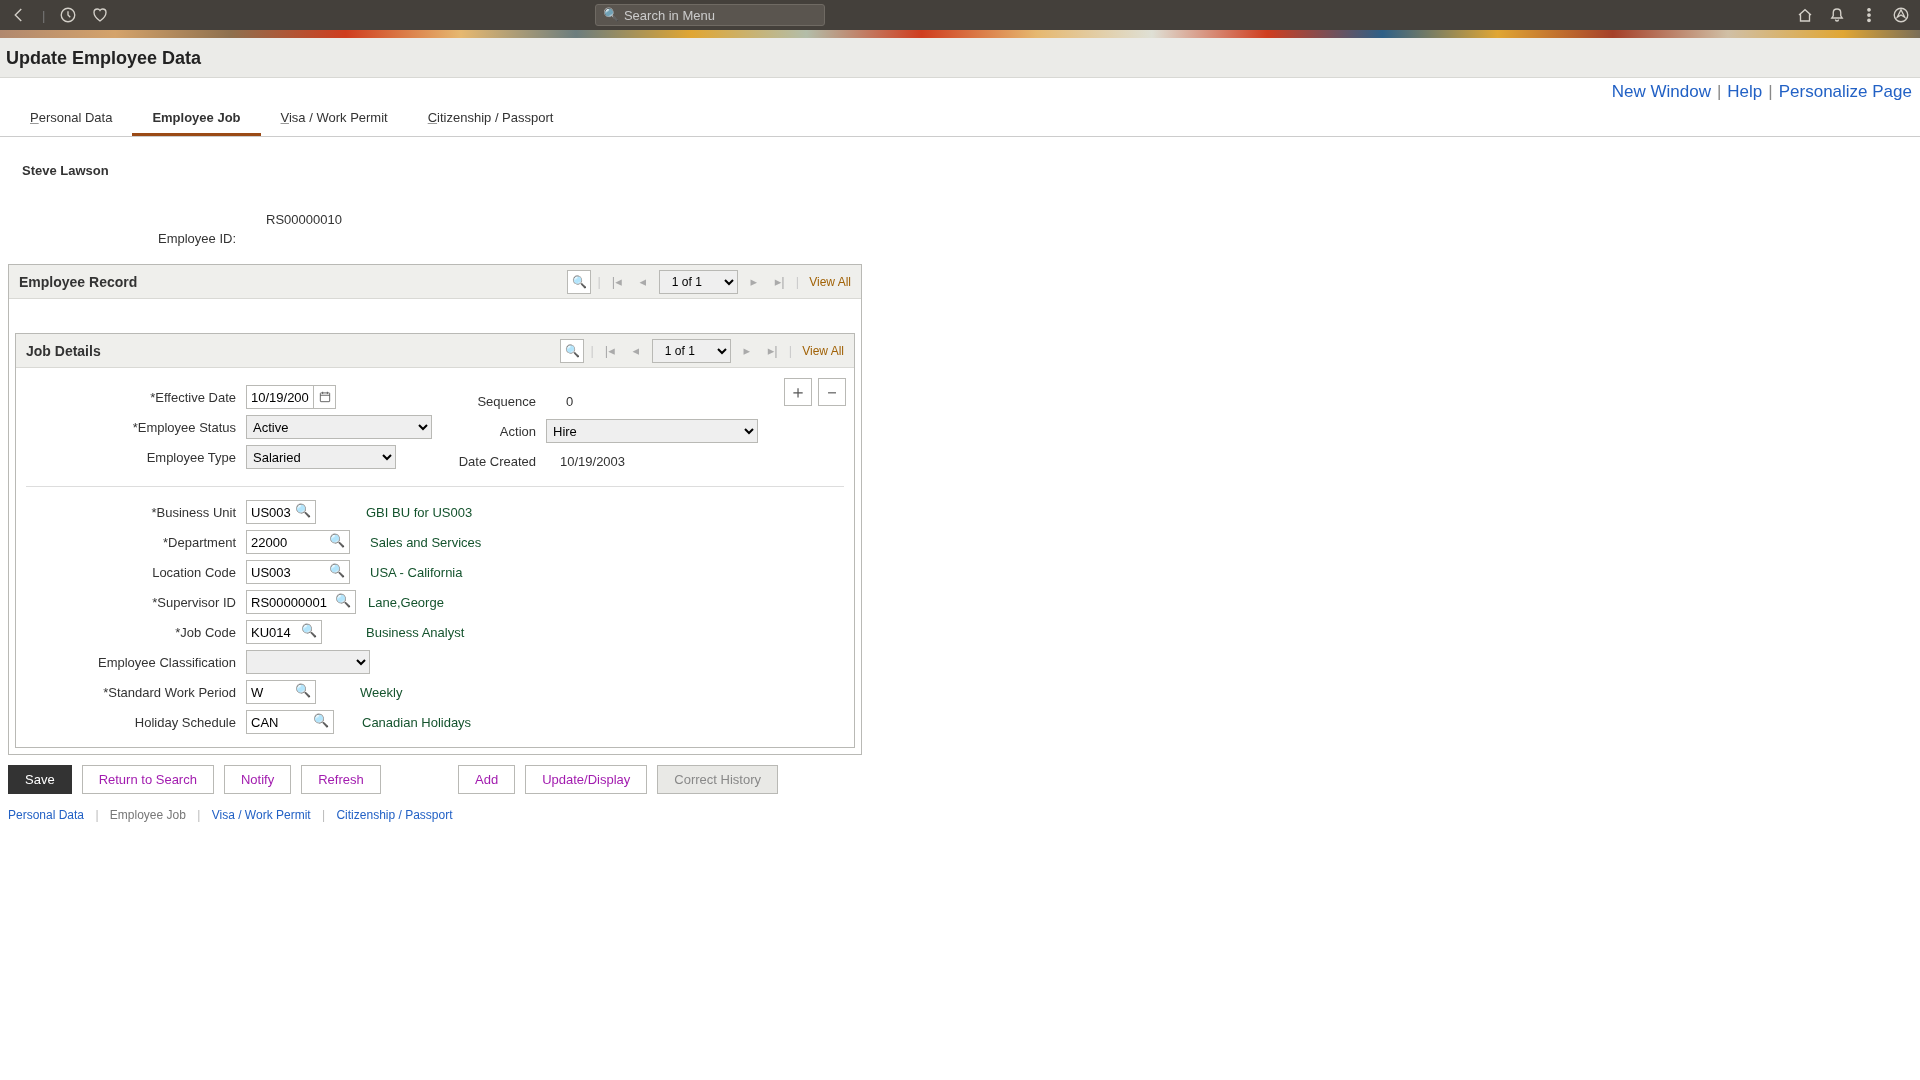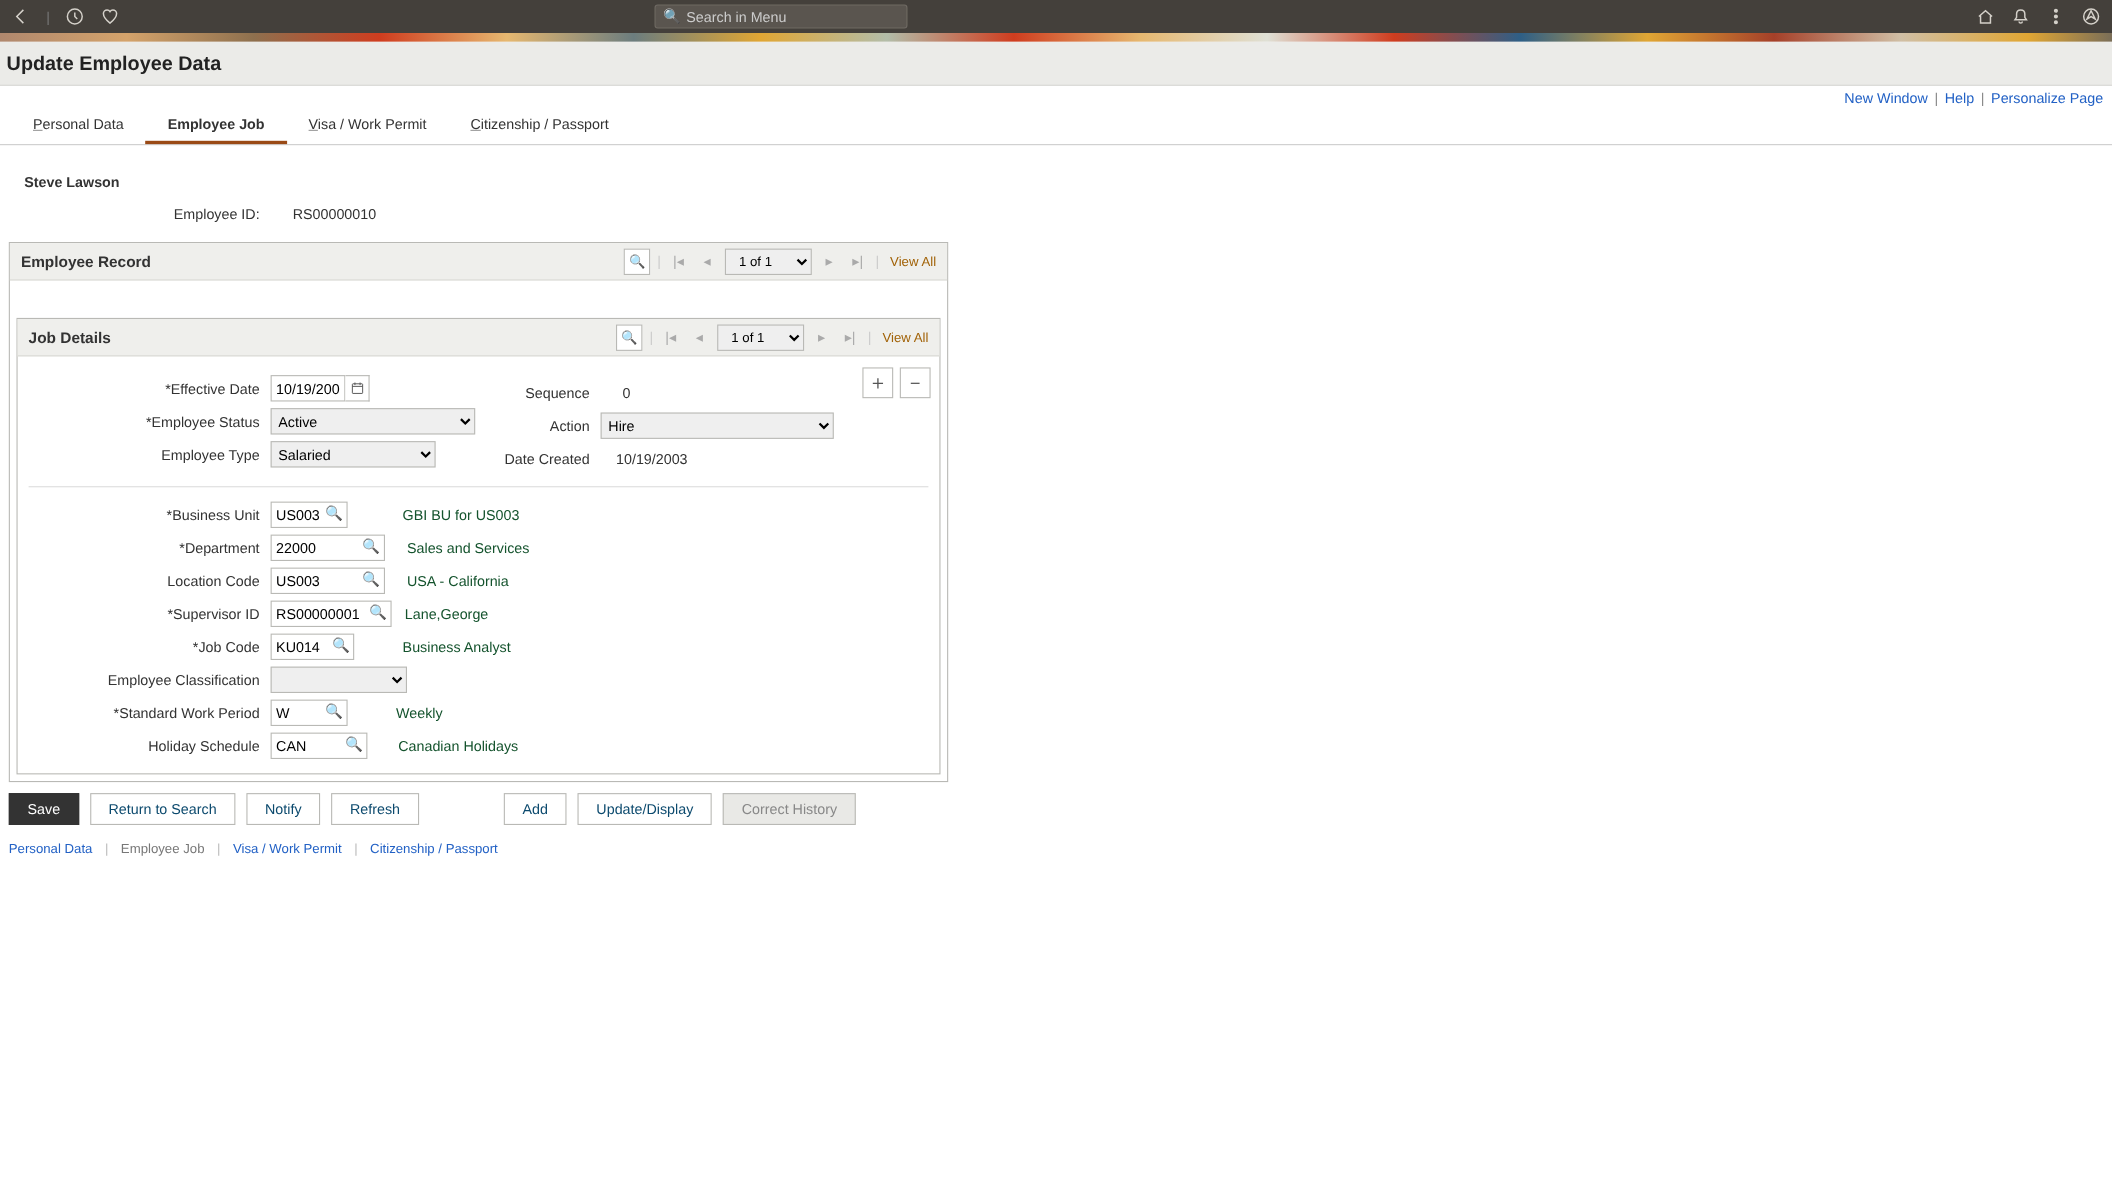--- a/index.html
+++ b/index.html
@@ -17,35 +17,35 @@
 .topbar .icon-btn { cursor: pointer; display: flex; align-items: center; }
 
 
 .stripe { height: 8px; background: linear-gradient(90deg,#b0886e 0%,#d4a36b 6%,#8e704e 12%,#cf3d1f 18%,#e6b870 24%,#6c7d7e 30%,#e0a634 36%,#b3bda9 42%,#cf3d1f 48%,#e6b870 54%,#dfe0d5 60%,#cf3d1f 66%,#2e5f86 72%,#e0a634 78%,#a54029 84%,#d0bfa5 90%,#e0a634 96%,#7a6e58 100%); }
 
 
 .page-title-bar { background: #ebebe8; border-bottom: 1px solid #d8d8d4; padding: 10px 6px 8px 6px; }
 .page-title-bar h1 { font-size: 18px; font-weight: bold; color: #222; }
 
 
-.util-row { display: flex; justify-content: flex-end; align-items: center; padding: 4px 8px 0 8px; font-size: 13px; }
+.util-row { display: flex; justify-content: flex-end; align-items: center; padding: 4px 8px 0 8px; font-size: 17px; }
 .util-row a { color: #2261c5; text-decoration: none; }
 .util-row .sep { color: #888; margin: 0 6px; }
 
 
 .tabs { display: flex; border-bottom: 1px solid #ccc; padding: 0 10px; margin-top: -2px; }
 .tabs .tab { padding: 10px 20px 8px 20px; cursor: pointer; color: #333; font-size: 13px; }
 .tabs .tab .u { text-decoration: underline; text-decoration-color: #999; }
 .tabs .tab.active { font-weight: bold; border-bottom: 3px solid #9a4a16; }
 
 
 .content { padding: 26px 8px 8px 8px; }
 .emp-name { font-weight: bold; font-size: 13px; margin-left: 14px; margin-bottom: 14px; }
 .emp-id-row { display: flex; align-items: center; margin-left: 150px; margin-bottom: 18px; font-size: 13px; }
-.emp-id-row .lbl { font-weight: normal; margin-right: 30px; }
+.emp-id-row .lbl { font-weight: normal; margin-right: 30px; margin-top: 39px; }
 
 
 .panel { border: 1px solid #b9b9b5; width: 854px; background: #fff; }
 .panel-hdr { background: #efefec; border-bottom: 1px solid #d9d9d5; display: flex; align-items: center; height: 34px; padding: 0 10px; }
 .panel-hdr .title { font-weight: bold; font-size: 14px; flex: 1; }
 .nav-controls { display: flex; align-items: center; gap: 6px; }
 .nav-controls .sq { width: 24px; height: 24px; border: 1px solid #b9b9b5; background: #fff; display: flex; align-items: center; justify-content: center; cursor: pointer; font-size: 12px; color: #555; }
 .nav-controls .arrow { width: 20px; height: 20px; display: flex; align-items: center; justify-content: center; color: #aaa; cursor: pointer; }
 .nav-controls .sel { border: 1px solid #b9b9b5; padding: 2px 18px 2px 8px; font-size: 12px; height: 24px; }
 .nav-controls .va { font-size: 12px; color: #a16207; cursor: pointer; margin-left: 4px; }
@@ -71,21 +71,21 @@
 .two-col { display: flex; gap: 0; }
 .two-col .colL { flex: 0 0 420px; }
 .two-col .colR { flex: 1; }
 .colR .form-row .lbl { width: 100px; }
 
 hr.sep { border: none; border-top: 1px solid #ddd; margin: 10px 0; }
 
 
 .btns { display: flex; align-items: center; gap: 10px; margin-top: 10px; width: 770px; }
 .btns .spacer { flex: 1; }
-.btns button { border: 1px solid #b9b9b5; background: #fff; color: #0c4a6e; padding: 6px 16px; font-family: inherit; font-size: 13px; cursor: pointer; }
+.btns button { border: 1px solid #b9b9b5; background: #fff; color: #a21caf; padding: 6px 16px; font-family: inherit; font-size: 13px; cursor: pointer; }
 .btns button.primary { background: #333; color: #fff; border-color: #333; }
 .btns button.disabled { background: #e9e9e6; color: #888; cursor: default; }
 
 .bottom-links { margin-top: 14px; font-size: 12px; }
 .bottom-links a { color: #2261c5; text-decoration: none; }
 .bottom-links .cur { color: #777; }
 .bottom-links .sep { color: #bbb; margin: 0 8px; }
 
 svg.mini { width: 14px; height: 14px; stroke: #555; fill: none; stroke-width: 1.5; }
 </style>

